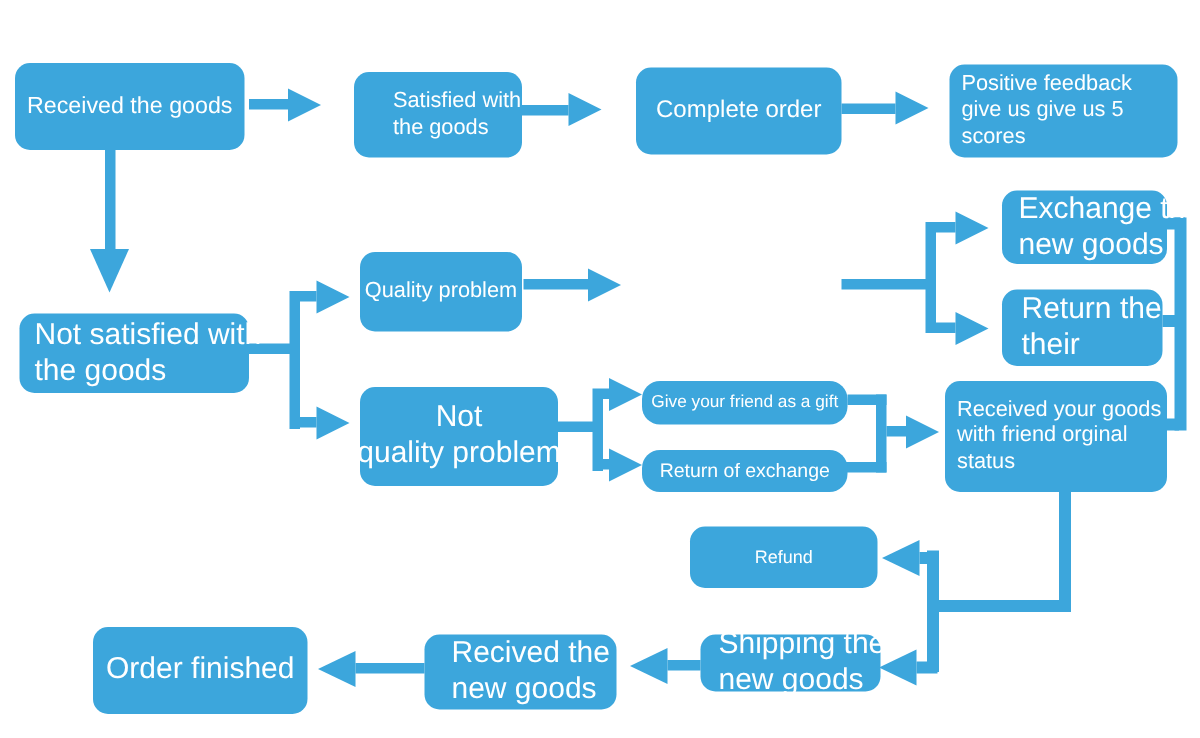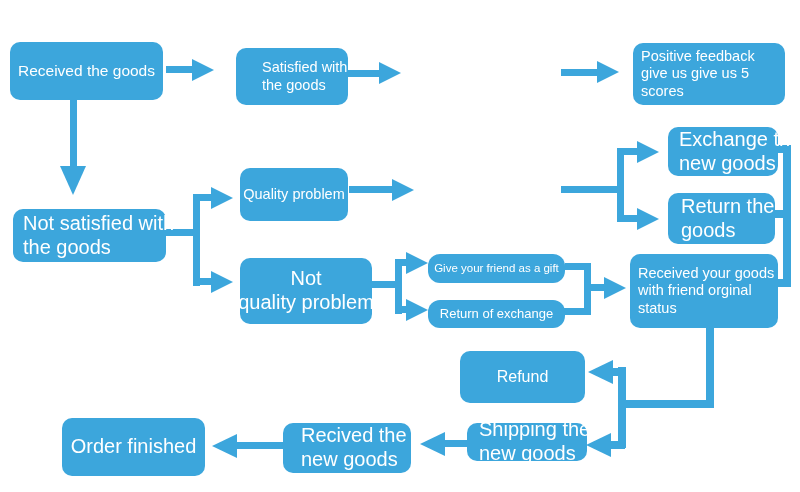--- a/index.html
+++ b/index.html
@@ -114,20 +114,23 @@
 
   <div class="node center" style="left:10px;top:42px;width:153px;height:58px;font-size:15.5px">
     <span>Received the goods</span>
   </div>
 
   <div class="node left" style="left:236px;top:48px;width:112px;height:57px;padding-left:26px;font-size:14.5px">
     <span>Satisfied with
 the goods</span>
   </div>
 
+  <div class="node center" style="left:424px;top:45px;width:137px;height:58px;font-size:16px">
+    <span>Complete order</span>
+  </div>
 
   <div class="node left" style="left:633px;top:43px;width:152px;height:62px;padding-left:8px;font-size:14.5px">
     <span>Positive feedback
 give us give us 5
 scores</span>
   </div>
 
   <div class="node left" style="left:13px;top:209px;width:153px;height:53px;padding-left:10px">
     <span>Not satisfied with
 the goods</span>
@@ -138,21 +141,21 @@
   </div>
 
 
   <div class="node left" style="left:668px;top:127px;width:110px;height:49px;padding-left:11px">
     <span>Exchange the
 new goods</span>
   </div>
 
   <div class="node left" style="left:668px;top:193px;width:107px;height:51px;padding-left:13px">
     <span>Return the
-goods</span>
+their</span>
   </div>
 
   <div class="node center" style="left:240px;top:258px;width:132px;height:66px">
     <span>Not
 quality problem</span>
   </div>
 
   <div class="node center pill" style="left:428px;top:254px;width:137px;height:29px;font-size:11.5px">
     <span>Give your friend as a gift</span>
   </div>
@@ -160,21 +163,21 @@
   <div class="node center pill" style="left:428px;top:300px;width:137px;height:28px;font-size:13px">
     <span>Return of exchange</span>
   </div>
 
   <div class="node left" style="left:630px;top:254px;width:148px;height:74px;padding-left:8px;font-size:14.5px">
     <span>Received your goods
 with friend orginal
 status</span>
   </div>
 
-  <div class="node center" style="left:460px;top:351px;width:125px;height:52px;font-size:16px">
+  <div class="node center" style="left:460px;top:351px;width:125px;height:41px;font-size:12px">
     <span>Refund</span>
   </div>
 
   <div class="node left" style="left:467px;top:423px;width:120px;height:38px;padding-left:12px">
     <span>Shipping the
 new goods</span>
   </div>
 
   <div class="node left" style="left:283px;top:423px;width:128px;height:50px;padding-left:18px">
     <span>Recived the

